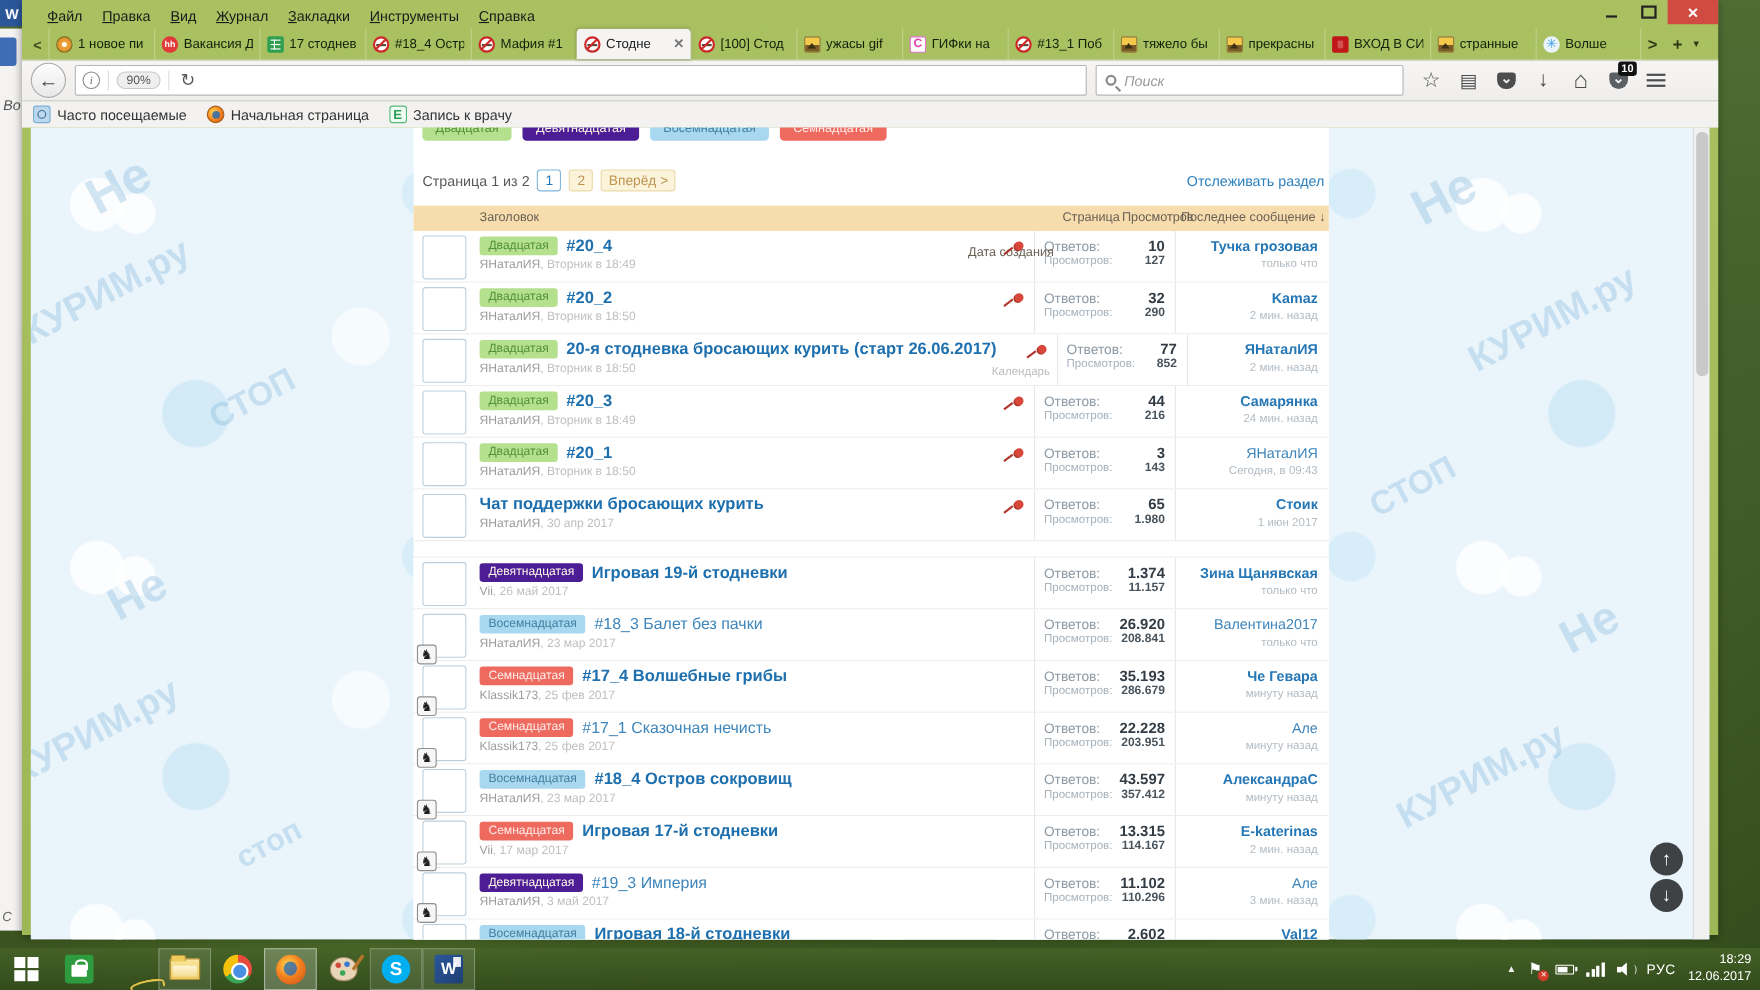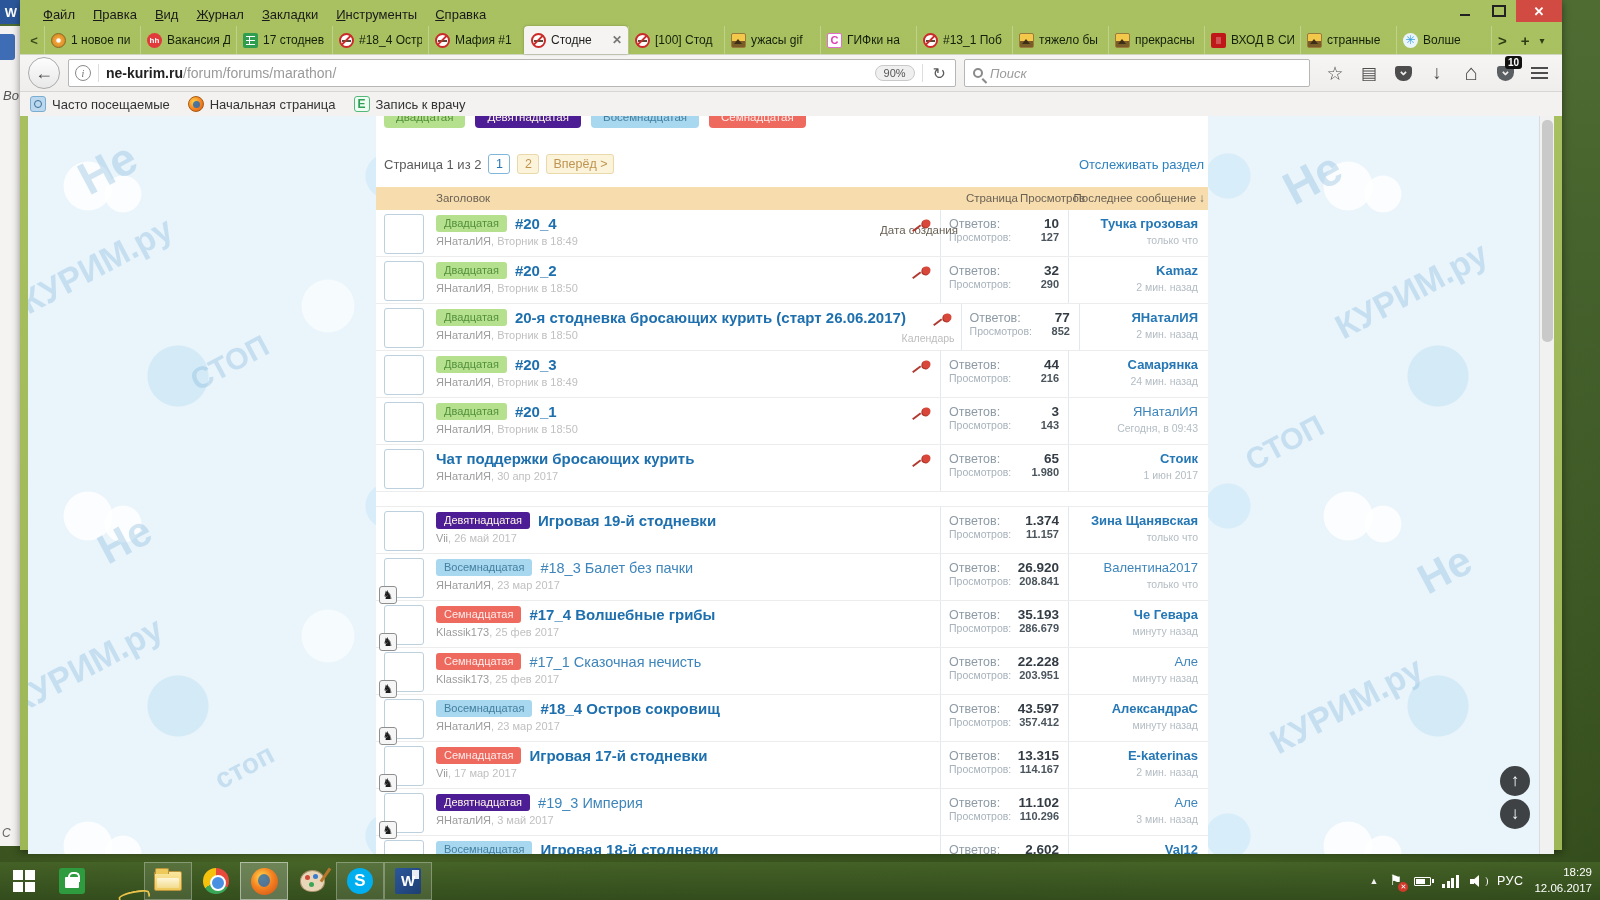--- a/index.html
+++ b/index.html
@@ -71,21 +71,21 @@
   
   .navbar { height:38px; background:linear-gradient(#f6f5f4,#efeeec); border-top:1px solid #cfd6c0; border-bottom:1px solid #d6d6d6; display:flex; align-items:center; padding:0 8px; gap:8px; }
   .back-btn { width:32px; height:32px; border-radius:50%; background:linear-gradient(#fdfdfd,#e8e8e8); border:1px solid #ababab; color:#4a4a4a; font-size:18px; font-weight:bold; display:flex; align-items:center; justify-content:center; }
   .urlbar { flex:1; max-width:920px; height:28px; background:#fff; border:1px solid #b6b6b6; border-radius:2px; display:flex; align-items:center; padding:0 6px; gap:7px; }
   .info-icon { width:16px; height:16px; border:1px solid #8a8a8a; border-radius:50%; color:#6a6a6a; font-size:10px; font-style:italic; font-family:"Liberation Serif",serif; display:flex; align-items:center; justify-content:center; }
   .url-divider { width:1px; height:18px; background:#ddd; }
   .url-text { font-size:14px; color:#9a9a9a; white-space:nowrap; overflow:hidden; flex:1; }
   .url-host { color:#222; }
   .zoom-badge { font-size:11px; color:#555; background:#efefef; border:1px solid #c9c9c9; border-radius:9px; padding:1px 8px; }
   .reload-btn { color:#5a5a5a; font-size:16px; padding:0 3px; }
-  .searchbar { width:346px; height:28px; background:#fff; border:1px solid #b6b6b6; border-radius:2px; display:flex; align-items:center; padding:0 8px; gap:7px; }
+  .searchbar { width:280px; height:28px; background:#fff; border:1px solid #b6b6b6; border-radius:2px; display:flex; align-items:center; padding:0 8px; gap:7px; }
   .mag { width:10px; height:10px; border:2px solid #8a8a8a; border-radius:50%; position:relative; flex:0 0 10px; }
   .mag::after { content:""; position:absolute; left:8px; top:8px; width:6px; height:2px; background:#8a8a8a; transform:rotate(45deg); transform-origin:0 0; }
   .search-ph { font-size:13px; color:#9a9a9a; font-style:italic; }
   .nav-icons { display:flex; align-items:center; gap:4px; margin-left:2px; }
   .nav-ic { width:30px; height:30px; display:flex; align-items:center; justify-content:center; color:#4d4d4d; font-size:19px; position:relative; }
   .ic-sidebar::after { content:"▤"; font-size:17px; }
   .ic-pocket { }
   .pocket-shape { width:17px; height:15px; background:#4d4d4d; border-radius:3px 3px 8px 8px; position:relative; }
   .pocket-shape::after { content:"⌄"; position:absolute; left:3.5px; top:-3px; color:#efeeec; font-size:13px; font-weight:bold; }
   .ic-hamburger span { display:block; width:17px; height:2px; background:#4d4d4d; box-shadow:0 5px 0 #4d4d4d, 0 10px 0 #4d4d4d; margin-top:-10px; }
@@ -340,21 +340,20 @@
       <span class="tb-btn">+</span>
       <span class="tb-caret">▾</span>
     </div>
   </div>
 
   <div class="navbar">
     <div class="back-btn">←</div>
     <div class="urlbar">
       <span class="info-icon">i</span>
       <span class="url-divider"></span>
-      <span class="url-text"><b class="url-host">ne-kurim.ru</b><span>/forum/forums/marathon/</span></span>
       <span class="zoom-badge">90%</span>
       <span class="url-divider"></span>
       <span class="reload-btn">↻</span>
     </div>
     <div class="searchbar">
       <span class="mag"></span>
       <span class="search-ph">Поиск</span>
     </div>
     <div class="nav-icons">
       <span class="nav-ic">☆</span>

